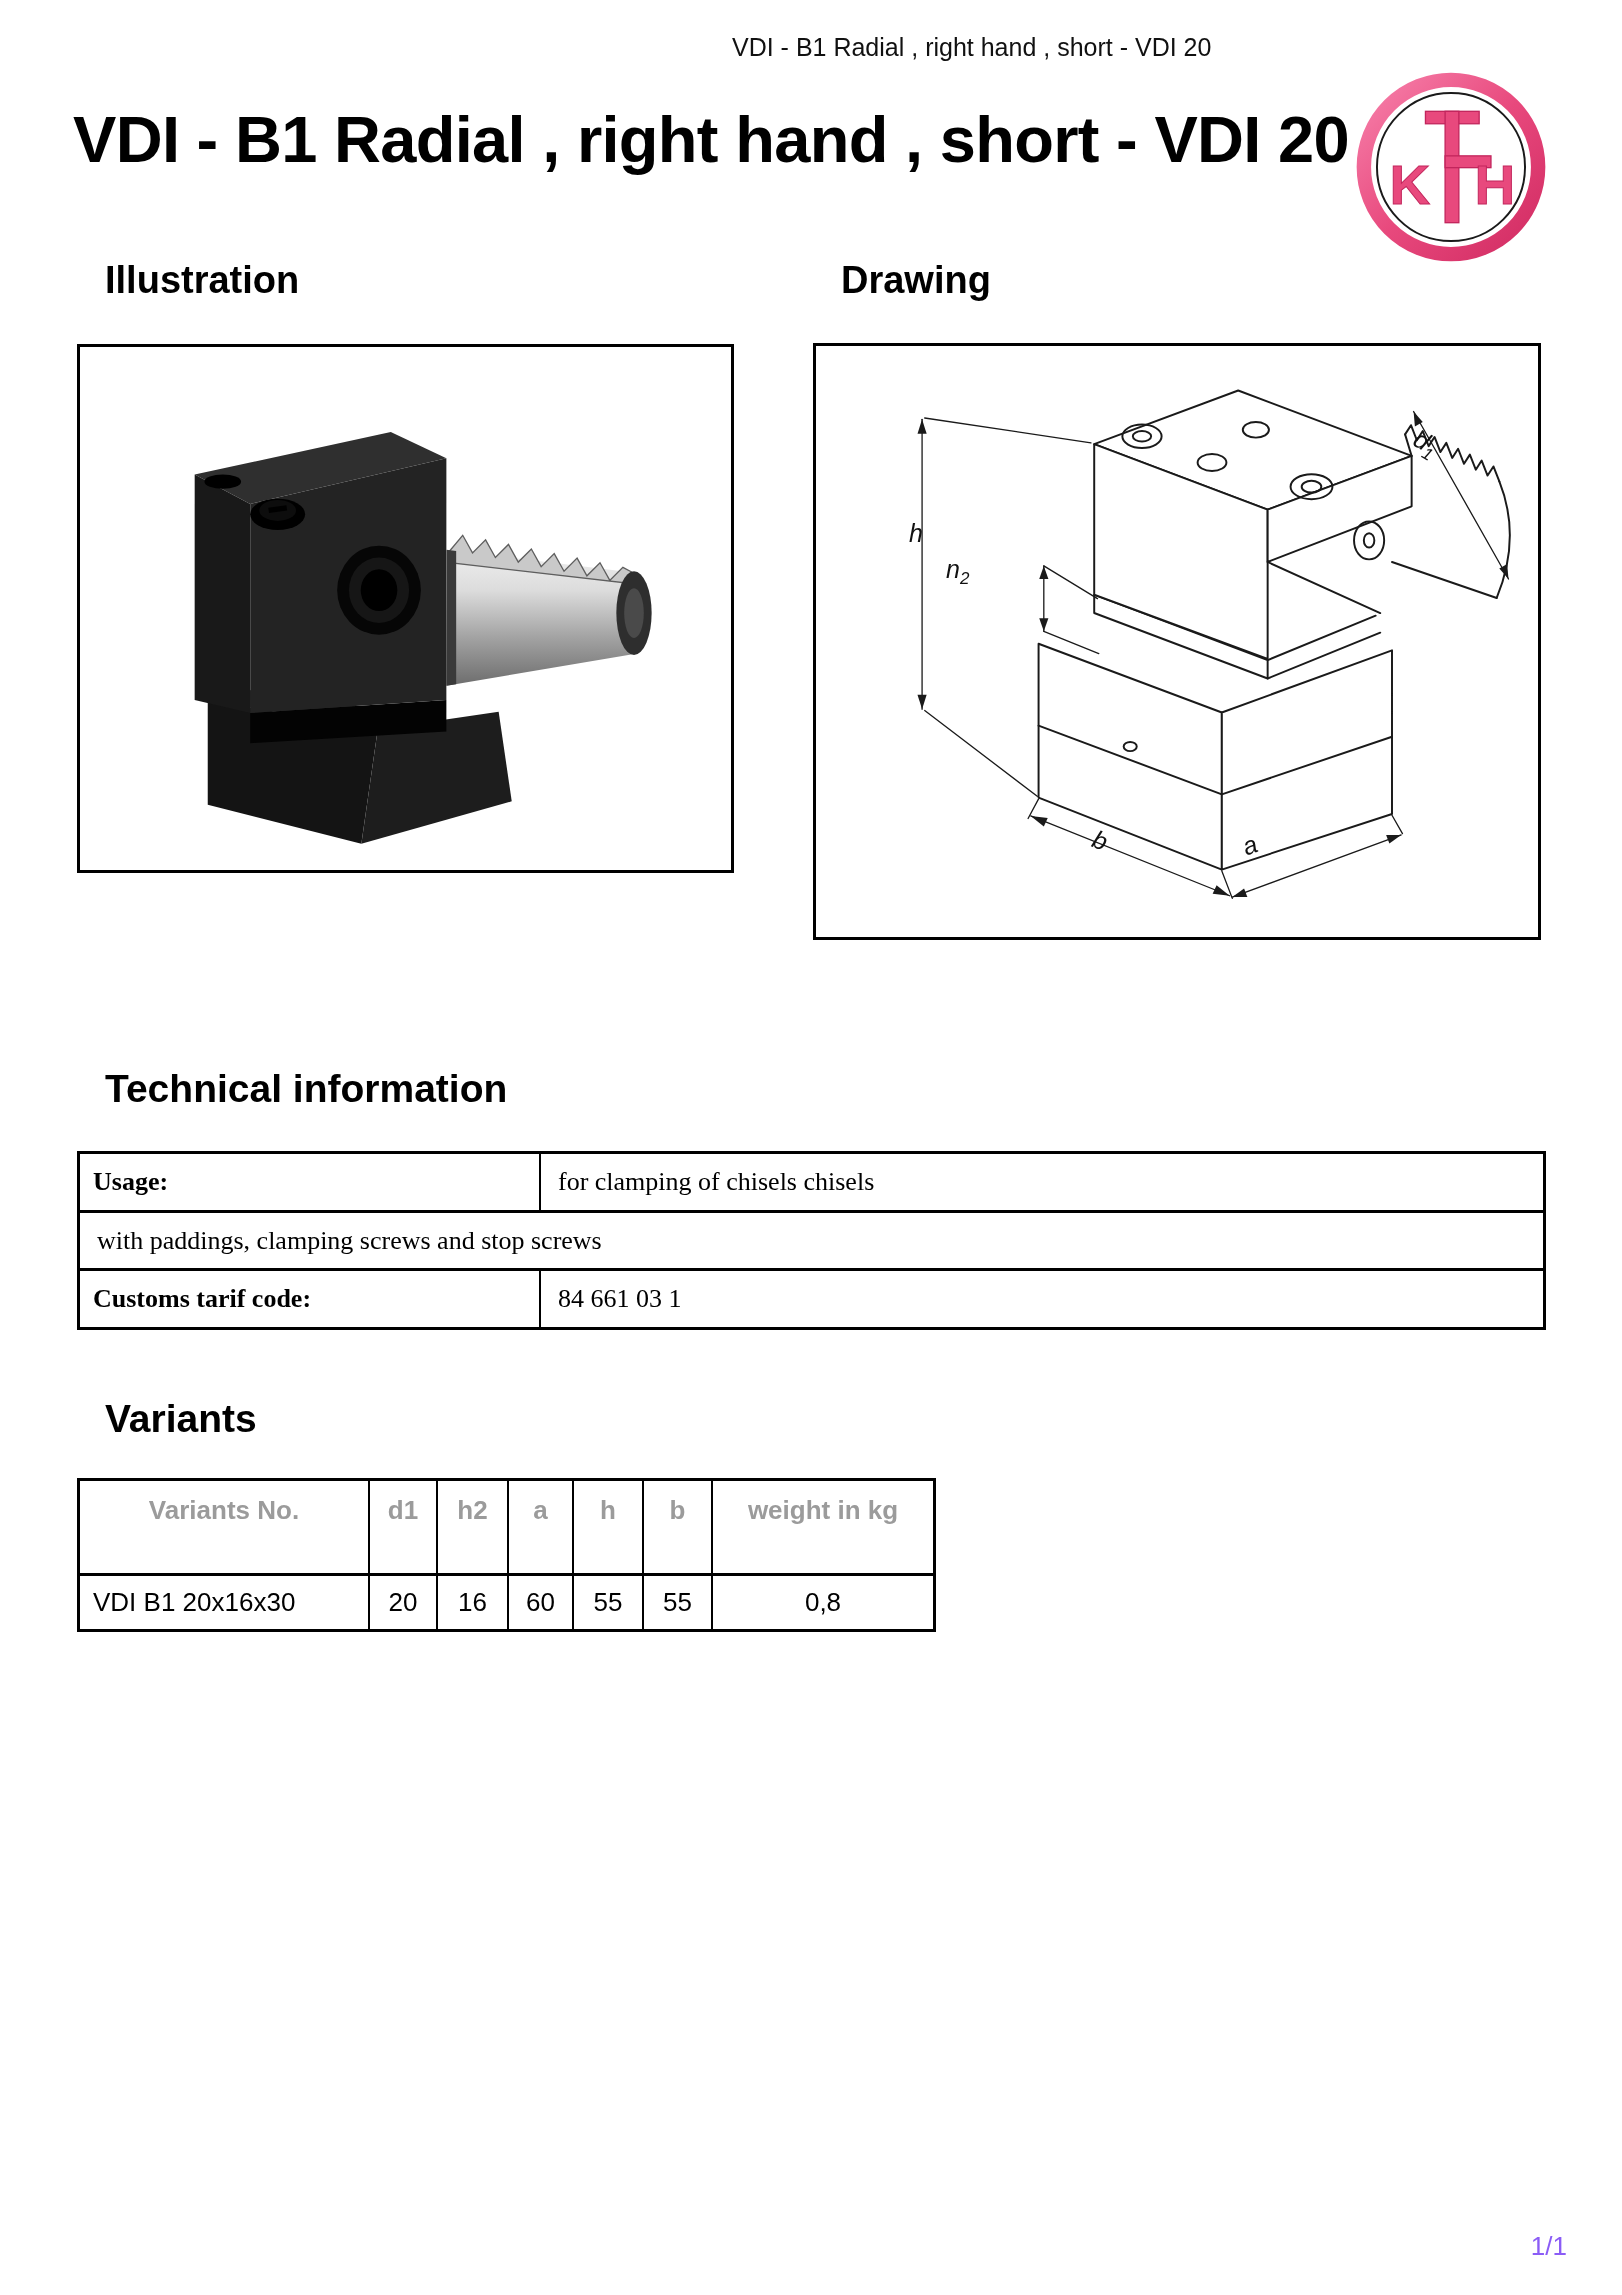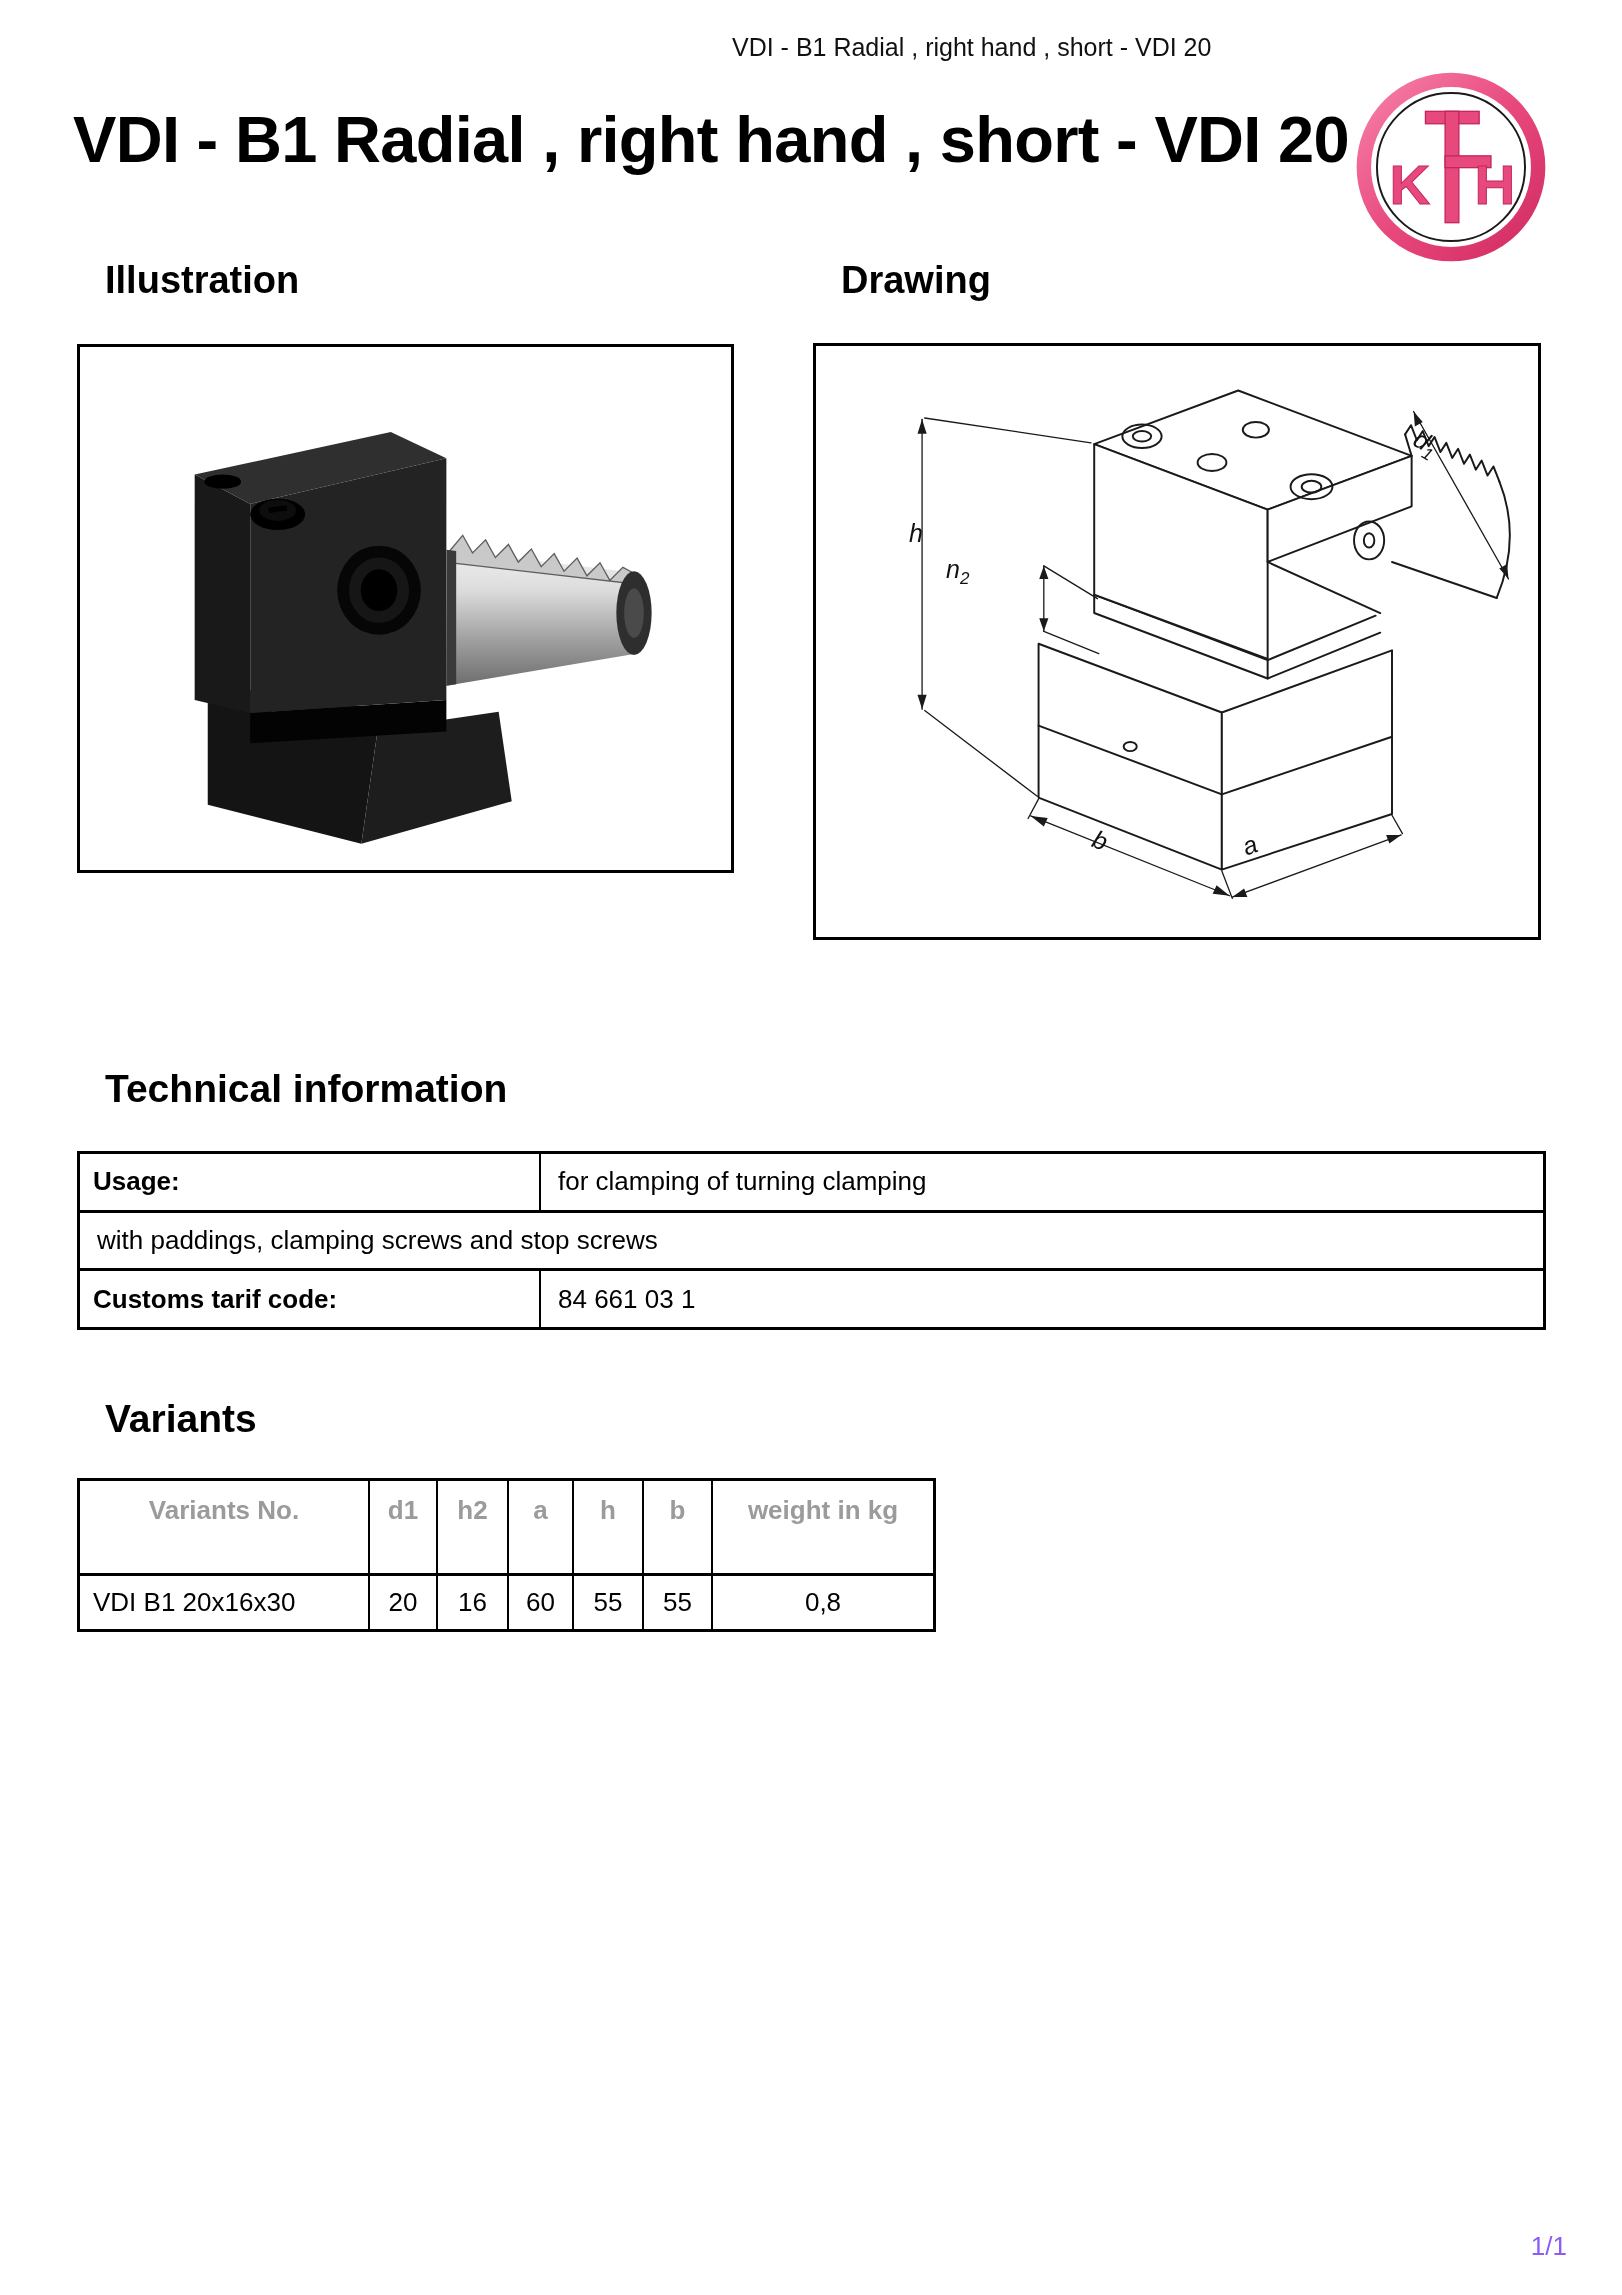--- a/index.html
+++ b/index.html
@@ -27,21 +27,21 @@
   }
   .img-frame{
     border:3.3px solid #000;background:#fff;
   }
   
   .tech-table{
     left:77px;top:1151px;width:1469px;height:179px;
     border:3.3px solid #000;display:flex;flex-direction:column;
     box-sizing:border-box;
   }
-  .t-row{flex:1;display:flex;min-height:0;}
+  .t-row{flex:1;display:flex;min-height:0;font-family:Liberation Serif, serif;}
   .t-row + .t-row{border-top:3.3px solid #000;}
   .t-label{
     width:446px;border-right:2px solid #000;
     display:flex;align-items:center;padding-left:13px;
     font-weight:bold;font-size:26px;flex:none;
   }
   .t-value{
     flex:1;display:flex;align-items:center;padding-left:17px;
     font-size:26px;
   }
@@ -226,21 +226,21 @@
       <span>b</span></span>
     <span class="dim-label" style="left:427px;top:487px;transform:rotate(-20deg);">
       <span>a</span></span>
   </div>
 
   <div class="abs sec-heading" style="left:77px;top:1068px;font-size:39px;">Technical information</div>
 
   <div class="abs tech-table">
     <div class="t-row">
       <div class="t-label">Usage:</div>
-      <div class="t-value">for clamping of turning clamping</div>
+      <div class="t-value">for clamping of chisels chisels</div>
     </div>
     <div class="t-row">
       <div class="t-value">with paddings, clamping screws and stop screws</div>
     </div>
     <div class="t-row">
       <div class="t-label">Customs tarif code:</div>
       <div class="t-value">84 661 03 1</div>
     </div>
   </div>
 

